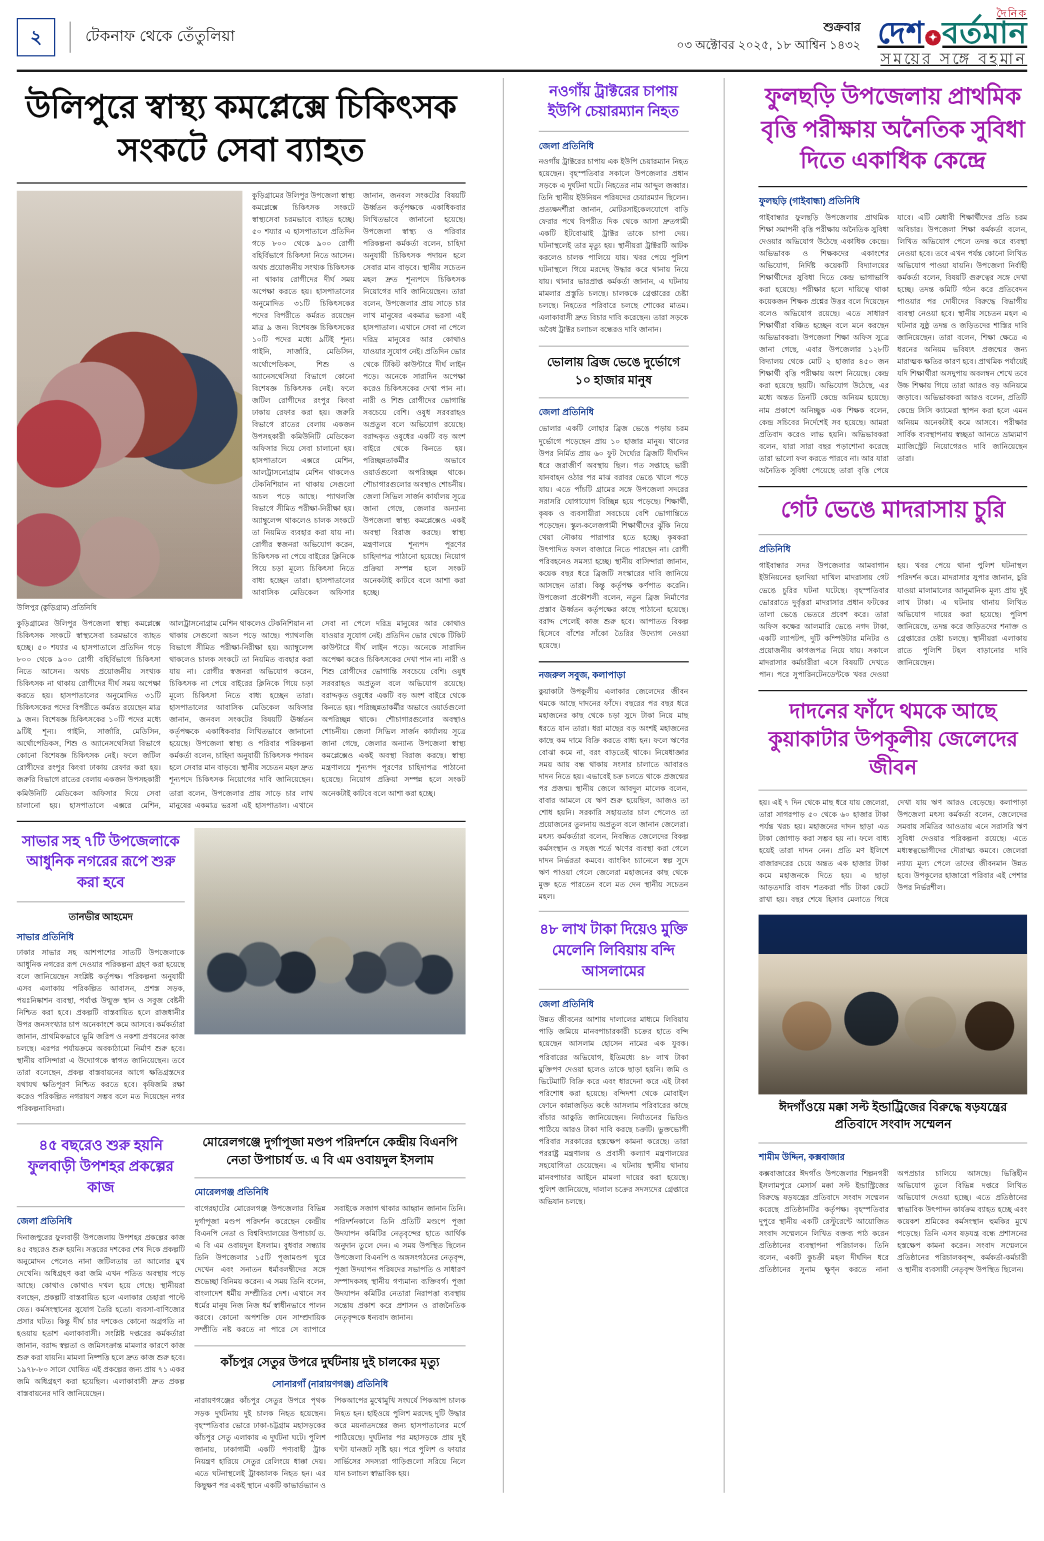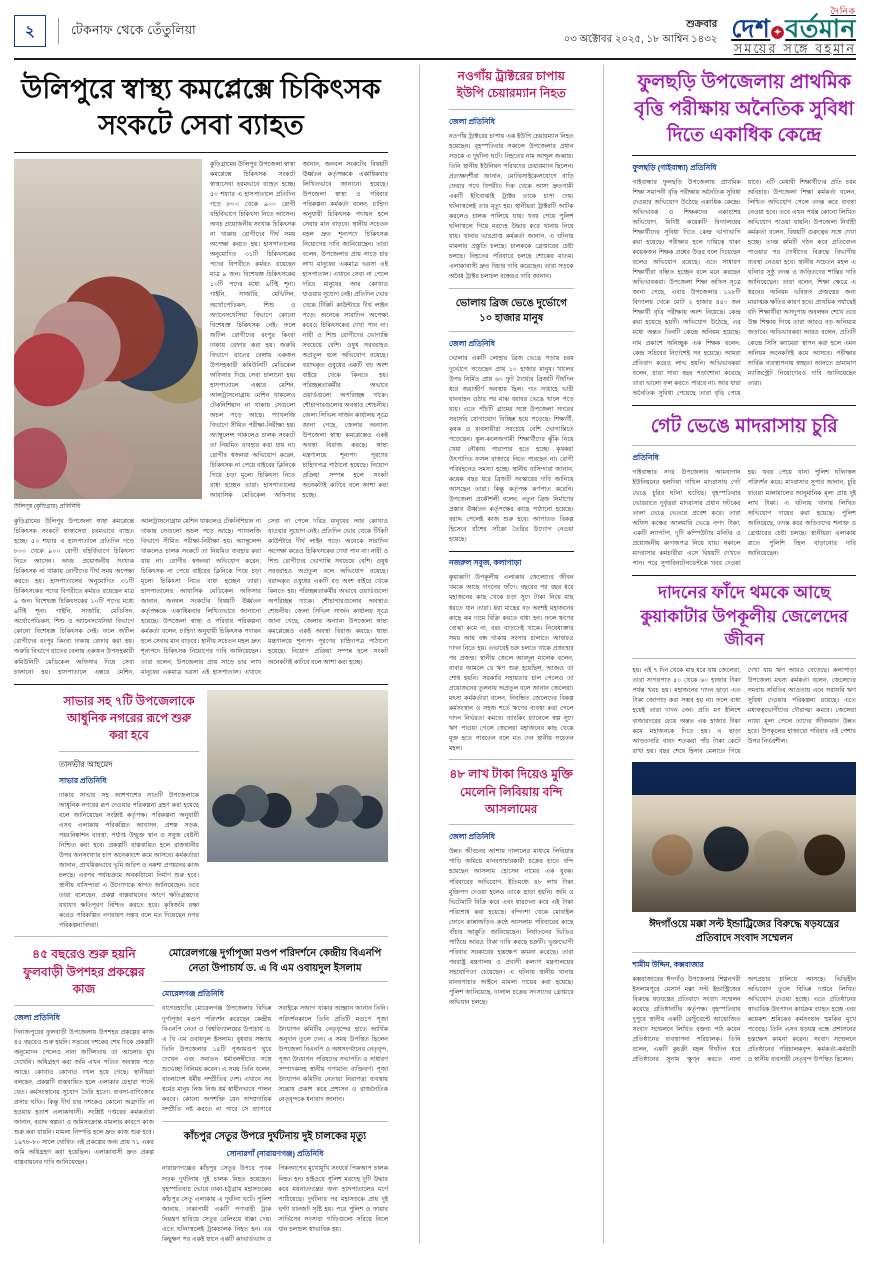--- a/index.html
+++ b/index.html
@@ -28,21 +28,21 @@
   
   .cols{display:flex;gap:17px;margin-top:5px;}
   .colA{width:420px;padding-right:8px;}
   .vr{width:1px;background:#bdbdbd;margin:0 6px;}
   .colB{width:140px;padding:0 6px;}
   .colC{width:251px;padding-left:6px;}
 
   h1.head{font-size:27px;line-height:1.35;text-align:center;font-weight:bold;color:#0b0b0b;margin:6px 0 8px;}
   h2.head{font-size:19px;line-height:1.4;text-align:center;font-weight:bold;color:#a21caf;margin:4px 0 6px;}
   h3.head{font-size:10px;line-height:1.45;text-align:center;font-weight:bold;color:#0b0b0b;margin:3px 0 5px;}
-  h4.head{font-size:12px;line-height:1.45;text-align:center;font-weight:bold;color:#be185d;margin:3px 0 4px;}
+  h4.head{font-size:12px;line-height:1.45;text-align:center;font-weight:bold;color:#6d28d9;margin:3px 0 4px;}
 
   .rule{height:1px;background:#1b1b1b;margin:6px 0;}
   .rule.thin{background:#b9b9b9;}
   .byline{font-size:7.5px;font-weight:bold;color:#123a8f;margin:4px 0 3px;}
   .byline.c{text-align:center;}
 
   .body-txt{font-size:6.2px;line-height:1.62;text-align:justify;color:#1a1a1a;hyphens:auto;}
   .body-txt.x3{column-count:3;column-gap:7px;}
   .body-txt.x2{column-count:2;column-gap:7px;}
 
@@ -124,24 +124,24 @@
         </div>
         <div style="flex:1;">
           <div class="body-txt x2">কুড়িগ্রামের উলিপুর উপজেলা স্বাস্থ্য কমপ্লেক্সে চিকিৎসক সংকটে স্বাস্থ্যসেবা চরমভাবে ব্যাহত হচ্ছে। ৫০ শয্যার এ হাসপাতালে প্রতিদিন গড়ে ৮০০ থেকে ৯০০ রোগী বহির্বিভাগে চিকিৎসা নিতে আসেন। অথচ প্রয়োজনীয় সংখ্যক চিকিৎসক না থাকায় রোগীদের দীর্ঘ সময় অপেক্ষা করতে হয়। হাসপাতালের অনুমোদিত ৩১টি চিকিৎসকের পদের বিপরীতে কর্মরত রয়েছেন মাত্র ৯ জন। বিশেষজ্ঞ চিকিৎসকের ১০টি পদের মধ্যে ৯টিই শূন্য। গাইনি, সার্জারি, মেডিসিন, অর্থোপেডিকস, শিশু ও অ্যানেসথেসিয়া বিভাগে কোনো বিশেষজ্ঞ চিকিৎসক নেই। ফলে জটিল রোগীদের রংপুর কিংবা ঢাকায় রেফার করা হয়। জরুরি বিভাগে রাতের বেলায় একজন উপসহকারী কমিউনিটি মেডিকেল অফিসার দিয়ে সেবা চালানো হয়। হাসপাতালে এক্সরে মেশিন, আলট্রাসনোগ্রাম মেশিন থাকলেও টেকনিশিয়ান না থাকায় সেগুলো অচল পড়ে আছে। প্যাথলজি বিভাগে সীমিত পরীক্ষা-নিরীক্ষা হয়। অ্যাম্বুলেন্স থাকলেও চালক সংকটে তা নিয়মিত ব্যবহার করা যায় না। রোগীর স্বজনরা অভিযোগ করেন, চিকিৎসক না পেয়ে বাইরের ক্লিনিকে গিয়ে চড়া মূল্যে চিকিৎসা নিতে বাধ্য হচ্ছেন তারা। হাসপাতালের আবাসিক মেডিকেল অফিসার জানান, জনবল সংকটের বিষয়টি ঊর্ধ্বতন কর্তৃপক্ষকে একাধিকবার লিখিতভাবে জানানো হয়েছে। উপজেলা স্বাস্থ্য ও পরিবার পরিকল্পনা কর্মকর্তা বলেন, চাহিদা অনুযায়ী চিকিৎসক পদায়ন হলে সেবার মান বাড়বে। স্থানীয় সচেতন মহল দ্রুত শূন্যপদে চিকিৎসক নিয়োগের দাবি জানিয়েছেন। তারা বলেন, উপজেলার প্রায় সাড়ে চার লাখ মানুষের একমাত্র ভরসা এই হাসপাতাল। এখানে সেবা না পেলে দরিদ্র মানুষের আর কোথাও যাওয়ার সুযোগ নেই। প্রতিদিন ভোর থেকে টিকিট কাউন্টারে দীর্ঘ লাইন পড়ে। অনেকে সারাদিন অপেক্ষা করেও চিকিৎসকের দেখা পান না। নারী ও শিশু রোগীদের ভোগান্তি সবচেয়ে বেশি। ওষুধ সরবরাহও অপ্রতুল বলে অভিযোগ রয়েছে। বরাদ্দকৃত ওষুধের একটি বড় অংশ বাইরে থেকে কিনতে হয়। পরিচ্ছন্নতাকর্মীর অভাবে ওয়ার্ডগুলো অপরিচ্ছন্ন থাকে। শৌচাগারগুলোর অবস্থাও শোচনীয়। জেলা সিভিল সার্জন কার্যালয় সূত্রে জানা গেছে, জেলার অন্যান্য উপজেলা স্বাস্থ্য কমপ্লেক্সেও একই অবস্থা বিরাজ করছে। স্বাস্থ্য মন্ত্রণালয়ে শূন্যপদ পূরণের চাহিদাপত্র পাঠানো হয়েছে। নিয়োগ প্রক্রিয়া সম্পন্ন হলে সংকট অনেকটাই কাটবে বলে আশা করা হচ্ছে।</div>
         </div>
       </div>
       <div class="body-txt x3" style="margin-top:4px;">কুড়িগ্রামের উলিপুর উপজেলা স্বাস্থ্য কমপ্লেক্সে চিকিৎসক সংকটে স্বাস্থ্যসেবা চরমভাবে ব্যাহত হচ্ছে। ৫০ শয্যার এ হাসপাতালে প্রতিদিন গড়ে ৮০০ থেকে ৯০০ রোগী বহির্বিভাগে চিকিৎসা নিতে আসেন। অথচ প্রয়োজনীয় সংখ্যক চিকিৎসক না থাকায় রোগীদের দীর্ঘ সময় অপেক্ষা করতে হয়। হাসপাতালের অনুমোদিত ৩১টি চিকিৎসকের পদের বিপরীতে কর্মরত রয়েছেন মাত্র ৯ জন। বিশেষজ্ঞ চিকিৎসকের ১০টি পদের মধ্যে ৯টিই শূন্য। গাইনি, সার্জারি, মেডিসিন, অর্থোপেডিকস, শিশু ও অ্যানেসথেসিয়া বিভাগে কোনো বিশেষজ্ঞ চিকিৎসক নেই। ফলে জটিল রোগীদের রংপুর কিংবা ঢাকায় রেফার করা হয়। জরুরি বিভাগে রাতের বেলায় একজন উপসহকারী কমিউনিটি মেডিকেল অফিসার দিয়ে সেবা চালানো হয়। হাসপাতালে এক্সরে মেশিন, আলট্রাসনোগ্রাম মেশিন থাকলেও টেকনিশিয়ান না থাকায় সেগুলো অচল পড়ে আছে। প্যাথলজি বিভাগে সীমিত পরীক্ষা-নিরীক্ষা হয়। অ্যাম্বুলেন্স থাকলেও চালক সংকটে তা নিয়মিত ব্যবহার করা যায় না। রোগীর স্বজনরা অভিযোগ করেন, চিকিৎসক না পেয়ে বাইরের ক্লিনিকে গিয়ে চড়া মূল্যে চিকিৎসা নিতে বাধ্য হচ্ছেন তারা। হাসপাতালের আবাসিক মেডিকেল অফিসার জানান, জনবল সংকটের বিষয়টি ঊর্ধ্বতন কর্তৃপক্ষকে একাধিকবার লিখিতভাবে জানানো হয়েছে। উপজেলা স্বাস্থ্য ও পরিবার পরিকল্পনা কর্মকর্তা বলেন, চাহিদা অনুযায়ী চিকিৎসক পদায়ন হলে সেবার মান বাড়বে। স্থানীয় সচেতন মহল দ্রুত শূন্যপদে চিকিৎসক নিয়োগের দাবি জানিয়েছেন। তারা বলেন, উপজেলার প্রায় সাড়ে চার লাখ মানুষের একমাত্র ভরসা এই হাসপাতাল। এখানে সেবা না পেলে দরিদ্র মানুষের আর কোথাও যাওয়ার সুযোগ নেই। প্রতিদিন ভোর থেকে টিকিট কাউন্টারে দীর্ঘ লাইন পড়ে। অনেকে সারাদিন অপেক্ষা করেও চিকিৎসকের দেখা পান না। নারী ও শিশু রোগীদের ভোগান্তি সবচেয়ে বেশি। ওষুধ সরবরাহও অপ্রতুল বলে অভিযোগ রয়েছে। বরাদ্দকৃত ওষুধের একটি বড় অংশ বাইরে থেকে কিনতে হয়। পরিচ্ছন্নতাকর্মীর অভাবে ওয়ার্ডগুলো অপরিচ্ছন্ন থাকে। শৌচাগারগুলোর অবস্থাও শোচনীয়। জেলা সিভিল সার্জন কার্যালয় সূত্রে জানা গেছে, জেলার অন্যান্য উপজেলা স্বাস্থ্য কমপ্লেক্সেও একই অবস্থা বিরাজ করছে। স্বাস্থ্য মন্ত্রণালয়ে শূন্যপদ পূরণের চাহিদাপত্র পাঠানো হয়েছে। নিয়োগ প্রক্রিয়া সম্পন্ন হলে সংকট অনেকটাই কাটবে বলে আশা করা হচ্ছে।</div>
 
       <div class="blk-divider"></div>
 
       <div style="display:flex;gap:8px;">
-        <div style="width:140px;margin-left:45px;">
+        <div style="width:140px;">
           <h4 class="head">সাভার সহ ৭টি উপজেলাকে আধুনিক নগরের রূপে শুরু করা হবে</h4>
           <div class="rule thin"></div>
-          <div style="font-size:8px;font-weight:normal;margin:2px 0 4px;">তানভীর আহমেদ</div>
+          <div style="font-size:8px;text-align:center;font-weight:bold;margin:2px 0 4px;">তানভীর আহমেদ</div>
           <div class="byline">সাভার প্রতিনিধি</div>
           <div class="body-txt">ঢাকার সাভার সহ আশপাশের সাতটি উপজেলাকে আধুনিক নগরের রূপ দেওয়ার পরিকল্পনা গ্রহণ করা হয়েছে বলে জানিয়েছেন সংশ্লিষ্ট কর্তৃপক্ষ। পরিকল্পনা অনুযায়ী এসব এলাকায় পরিকল্পিত আবাসন, প্রশস্ত সড়ক, পয়ঃনিষ্কাশন ব্যবস্থা, পর্যাপ্ত উন্মুক্ত স্থান ও সবুজ বেষ্টনী নিশ্চিত করা হবে। প্রকল্পটি বাস্তবায়িত হলে রাজধানীর উপর জনসংখ্যার চাপ অনেকাংশে কমে আসবে। কর্মকর্তারা জানান, প্রাথমিকভাবে ভূমি জরিপ ও নকশা প্রণয়নের কাজ চলছে। এরপর পর্যায়ক্রমে অবকাঠামো নির্মাণ শুরু হবে। স্থানীয় বাসিন্দারা এ উদ্যোগকে স্বাগত জানিয়েছেন। তবে তারা বলেছেন, প্রকল্প বাস্তবায়নের আগে ক্ষতিগ্রস্তদের যথাযথ ক্ষতিপূরণ নিশ্চিত করতে হবে। কৃষিজমি রক্ষা করেও পরিকল্পিত নগরায়ণ সম্ভব বলে মত দিয়েছেন নগর পরিকল্পনাবিদরা।</div>
         </div>
         <div style="flex:1;">
           <div class="photo ph2"></div>
         </div>
       </div>
 
       <div class="rule thin" style="margin:6px 0;"></div>
 

